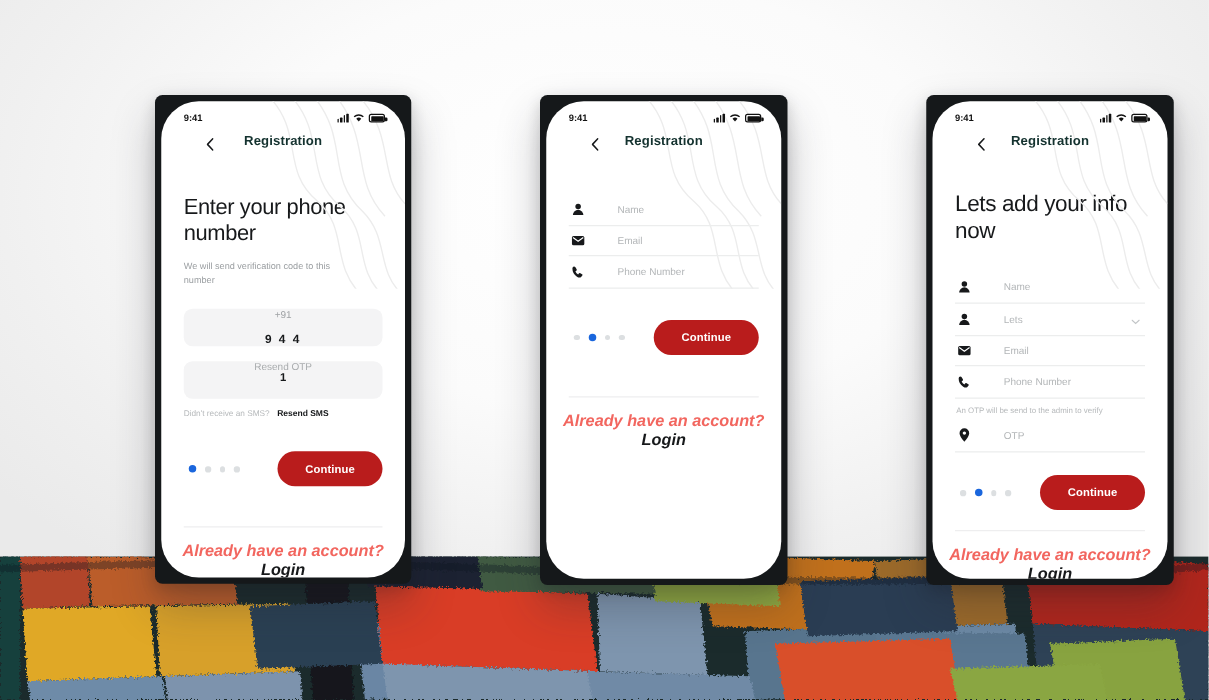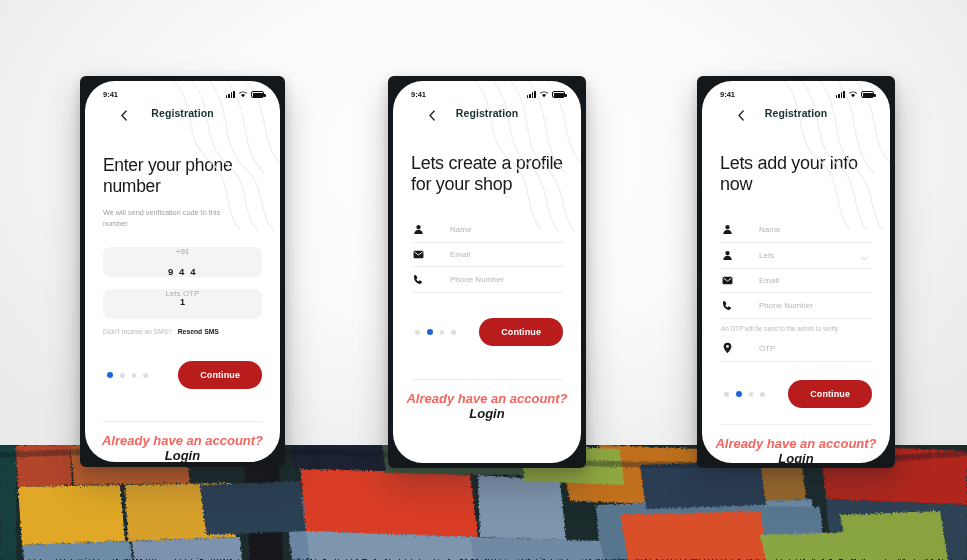--- a/index.html
+++ b/index.html
@@ -23,20 +23,21 @@
   }
   .bg-art svg { display:block; }
 
   
   .phone {
     position:absolute;
     border-radius:6px;
     background:#15181a;
     padding:5px;
     box-shadow:0 18px 34px rgba(40,40,50,0.28), 0 4px 12px rgba(0,0,0,0.16);
+    margin-left:44px;
   }
   .phone-screen {
     width:100%; height:100%;
     background:#ffffff;
     border-radius:30px;
     overflow:hidden;
     position:relative;
   }
   #phone-1 { left:80px;  top:76px;  width:205px; height:391px; }
   #phone-2 { left:388px; top:76px;  width:198px; height:392px; }
@@ -252,21 +253,21 @@
     <div class="filled-field">
       <span class="cc">+91</span>
       <span class="pnum">9 4 4</span>
       <span class="redact"></span>
       <span class="ptail">1</span>
     </div>
   </div>
 
   <div style="margin-top:12px">
     <div class="filled-field">
-      <span class="ph-ph">Lets OTP</span>
+      <span class="ph-ph">Resend OTP</span>
     </div>
   </div>
 
   <div class="hint-row">
     <span class="hint-muted">Didn't receive an SMS?</span>
     <span class="hint-strong">Resend SMS</span>
   </div>
 
   <div class="action-row" style="margin-top:26px">
     <span class="dots">
@@ -318,21 +319,20 @@
 
   <div class="navbar">
     <span class="back-btn">
       <svg width="6" height="11" viewBox="0 0 6 11">
             <path d="M5.2 1 L1 5.5 L5.2 10" stroke="#17191b" stroke-width="1.2" fill="none" stroke-linecap="round" stroke-linejoin="round"></path>
           </svg>
     </span>
     <span class="nav-title">Registration</span>
   </div>
 
-  <div class="headline">Lets create a profile for your shop</div>
 
   <div class="uline-list" style="margin-top:22px">
     <div class="uline">
       <span class="ico">
         <svg width="11" height="11" viewBox="0 0 12 12">
               <circle cx="6" cy="3.4" r="2.4" fill="#17191b"></circle>
               <path d="M1.4 11 a4.6 4.6 0 0 1 9.2 0 Z" fill="#17191b"></path>
             </svg>
       </span>
       <span class="lbl">Name</span>

